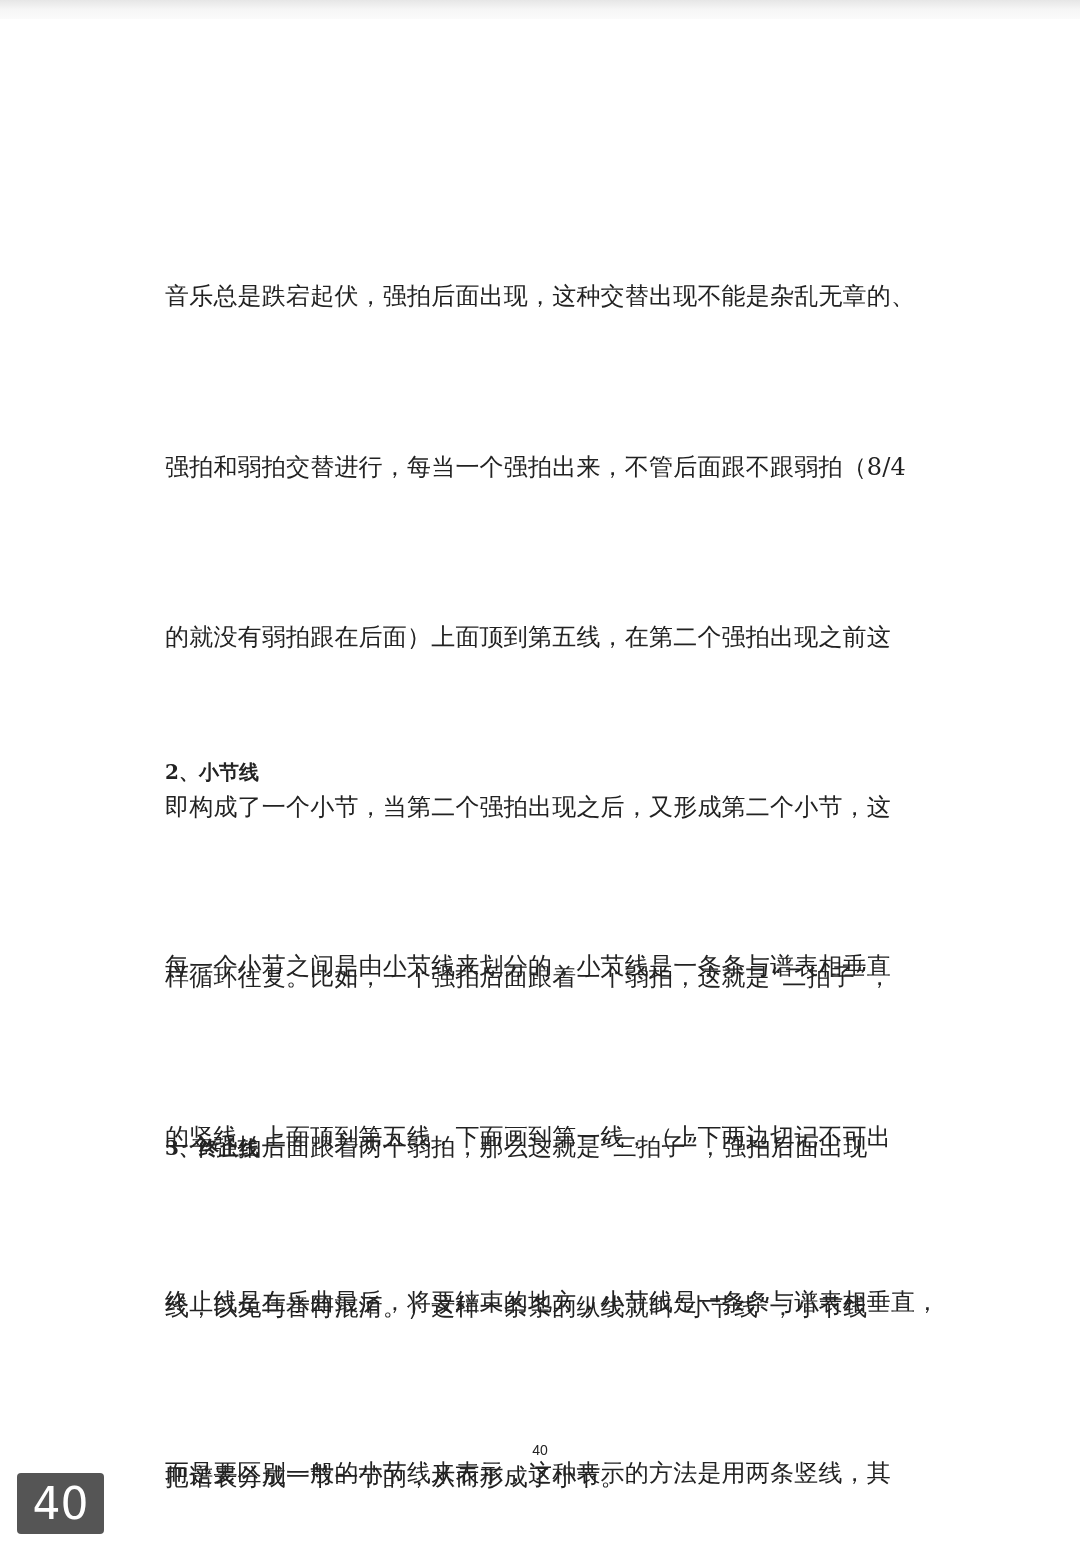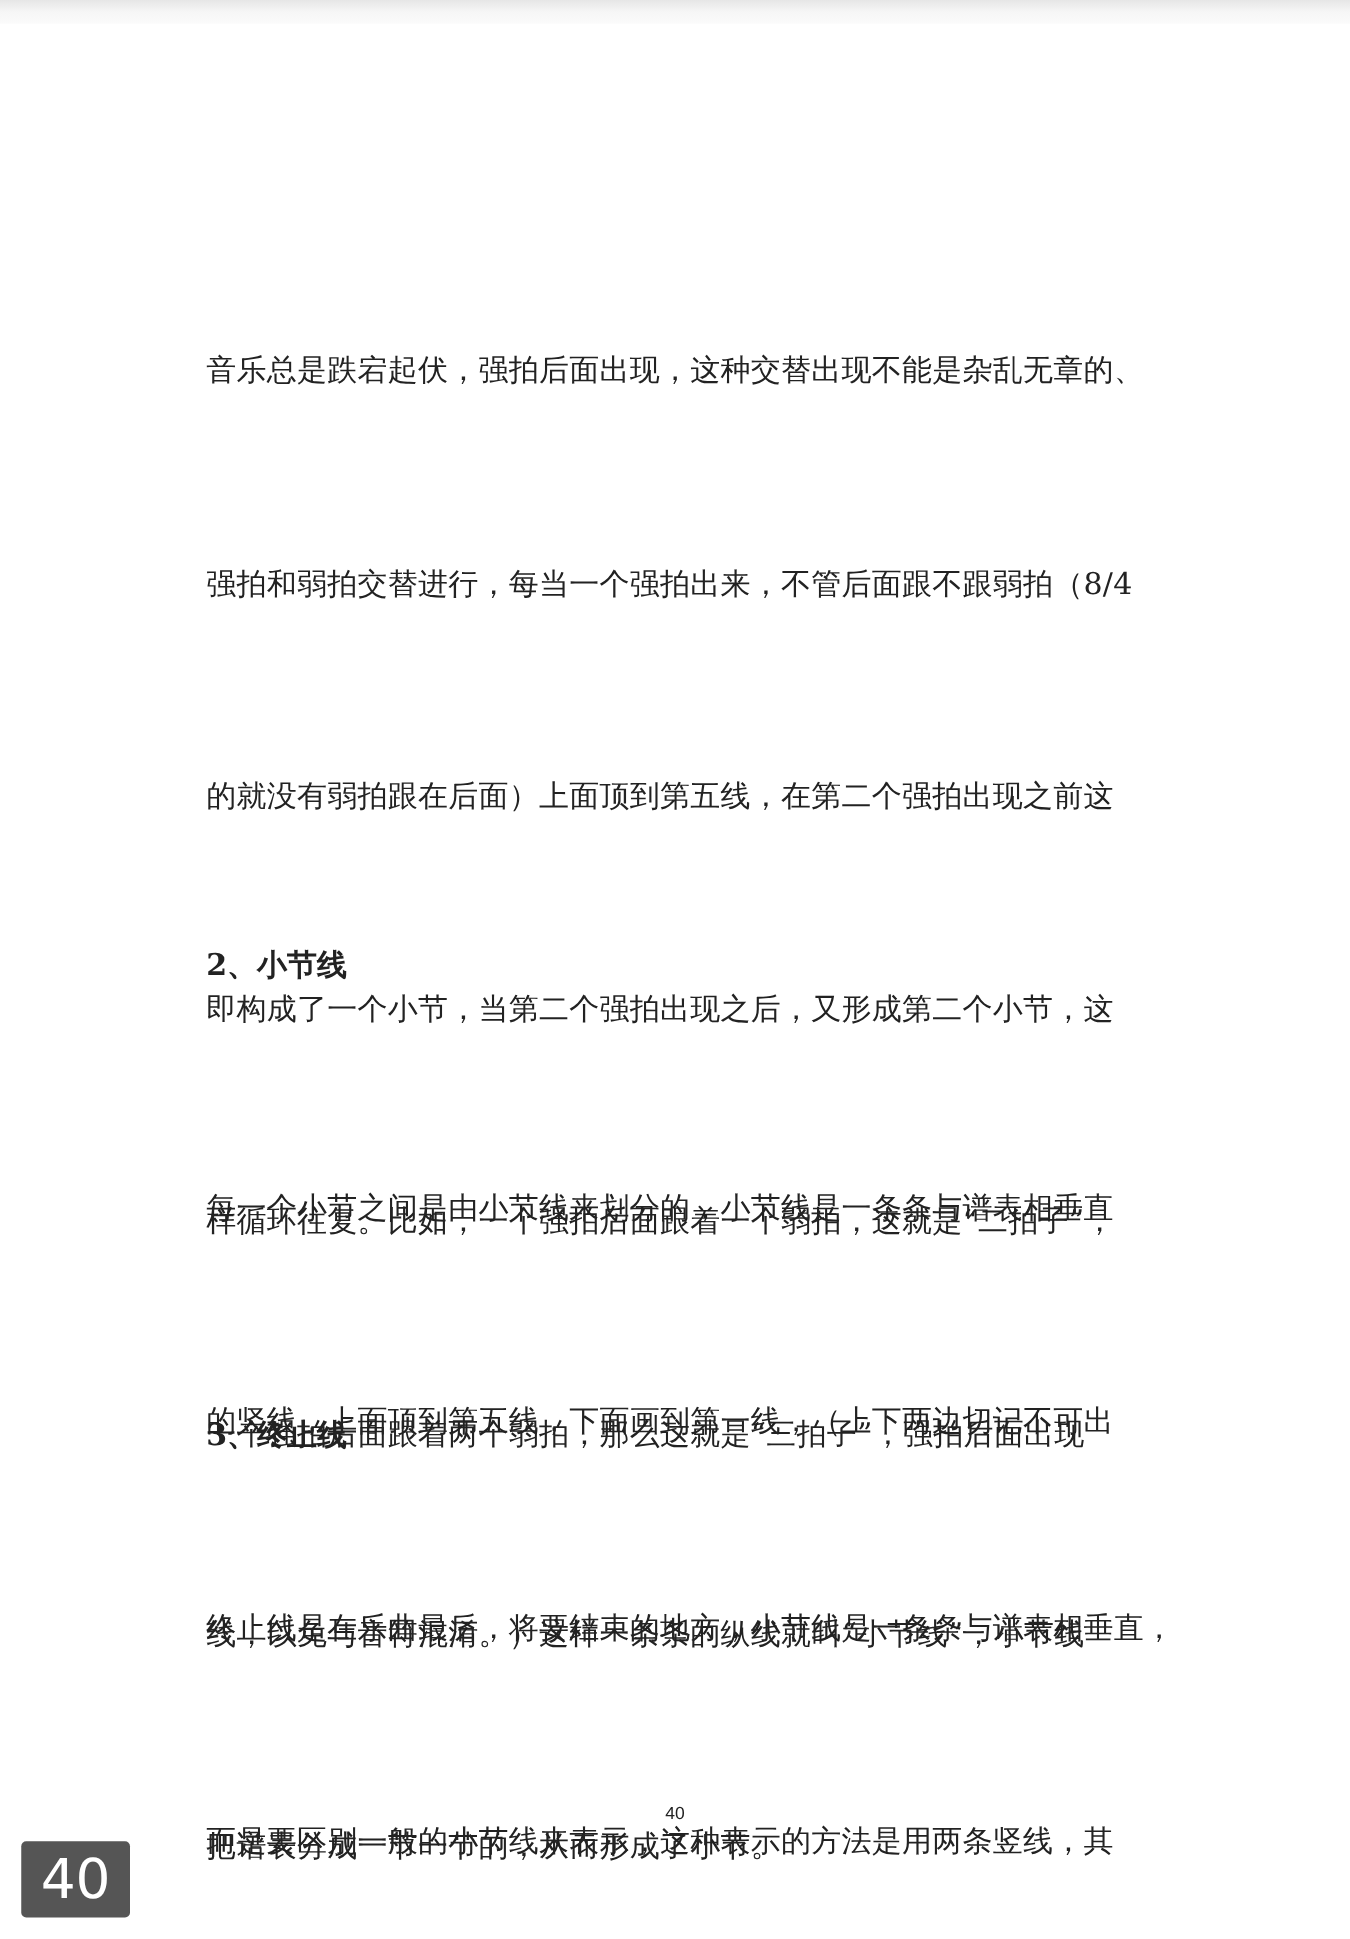--- a/index.html
+++ b/index.html
@@ -33,21 +33,21 @@
     font-size: 24px;
     line-height: 56.7px;
     letter-spacing: 0.2px;
     white-space: pre;
   }
   .line {
     display: block;
     height: 56.7px;
   }
   .heading {
-    font-size: 24px;
+    font-size: 20px;
     font-weight: bold;
     line-height: 30px;
     margin: 0;
     position: absolute;
     left: 0;
   }
   .heading-2 { top: 602px; }
   .para-2 { position: absolute; left: 0; top: 670px; }
   .heading-3 { top: 978px; }
   .para-3 { position: absolute; left: 0; top: 1006px; }

